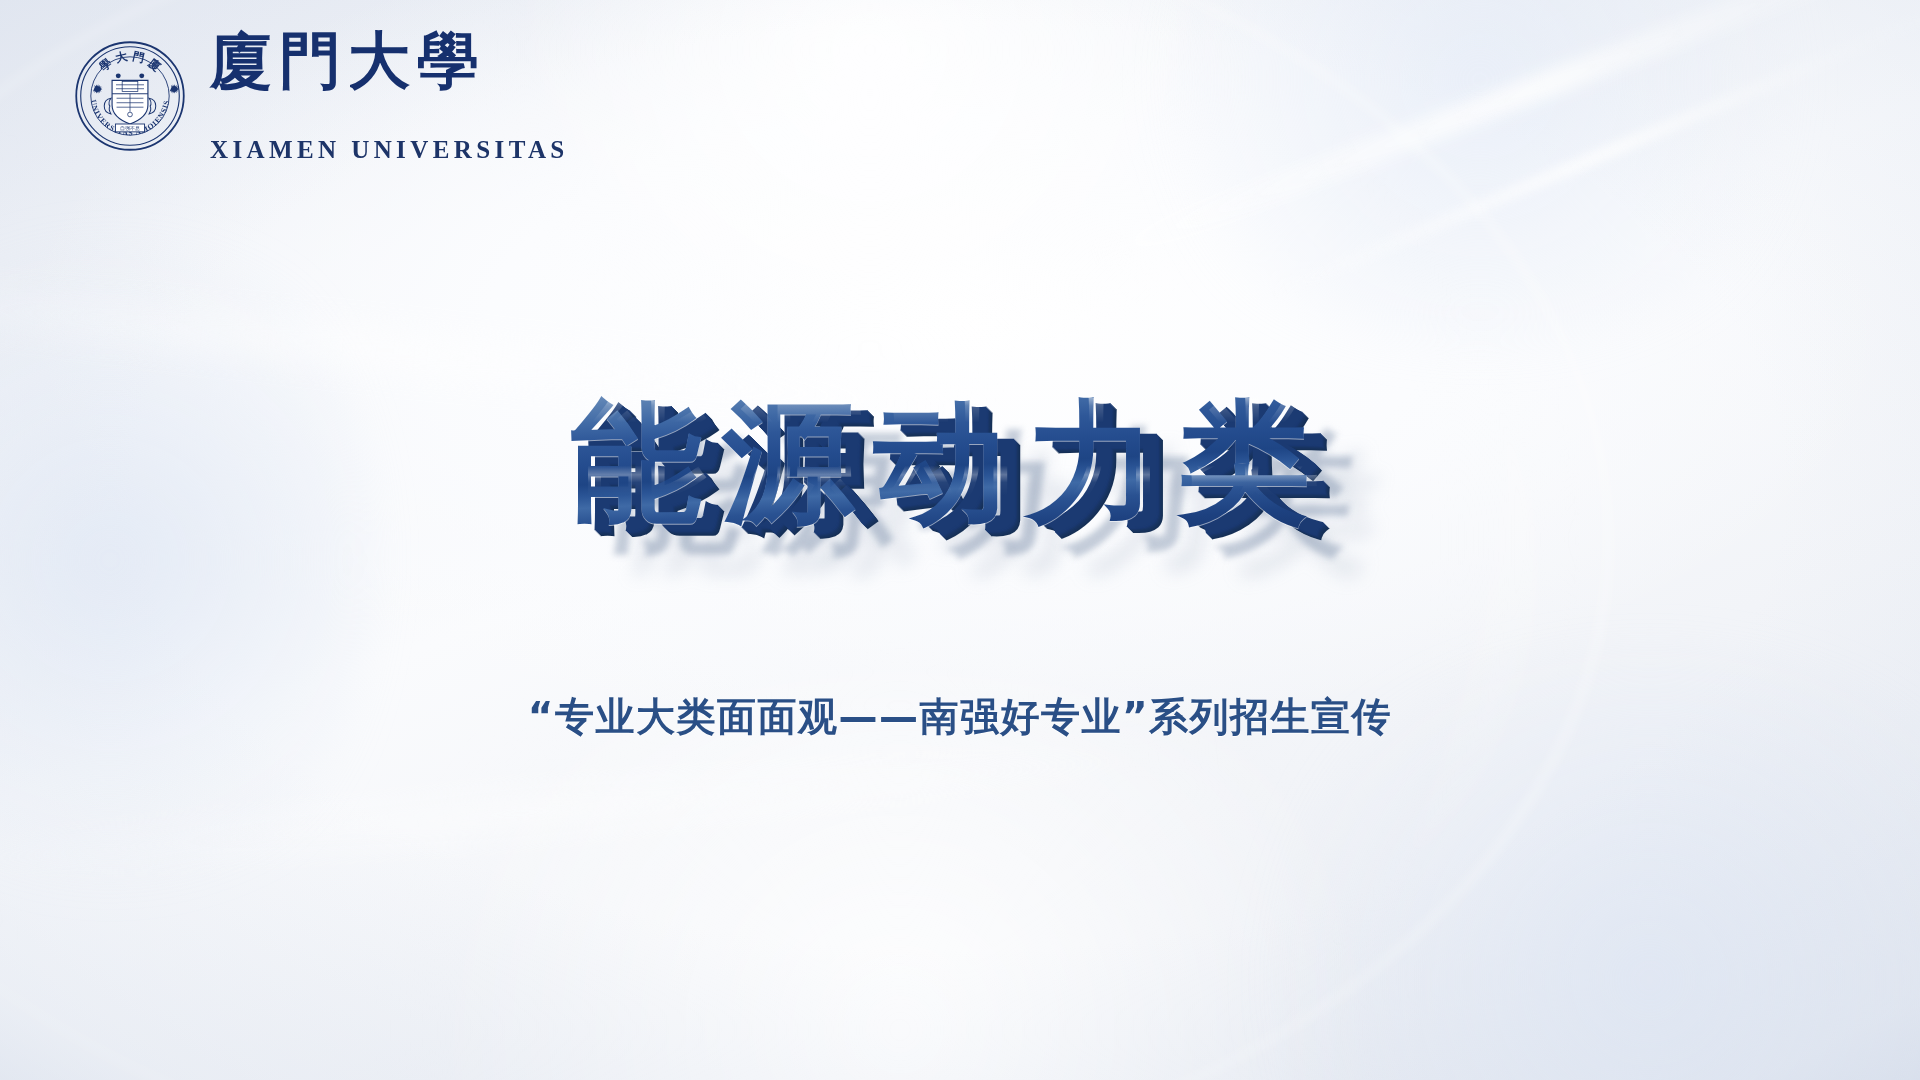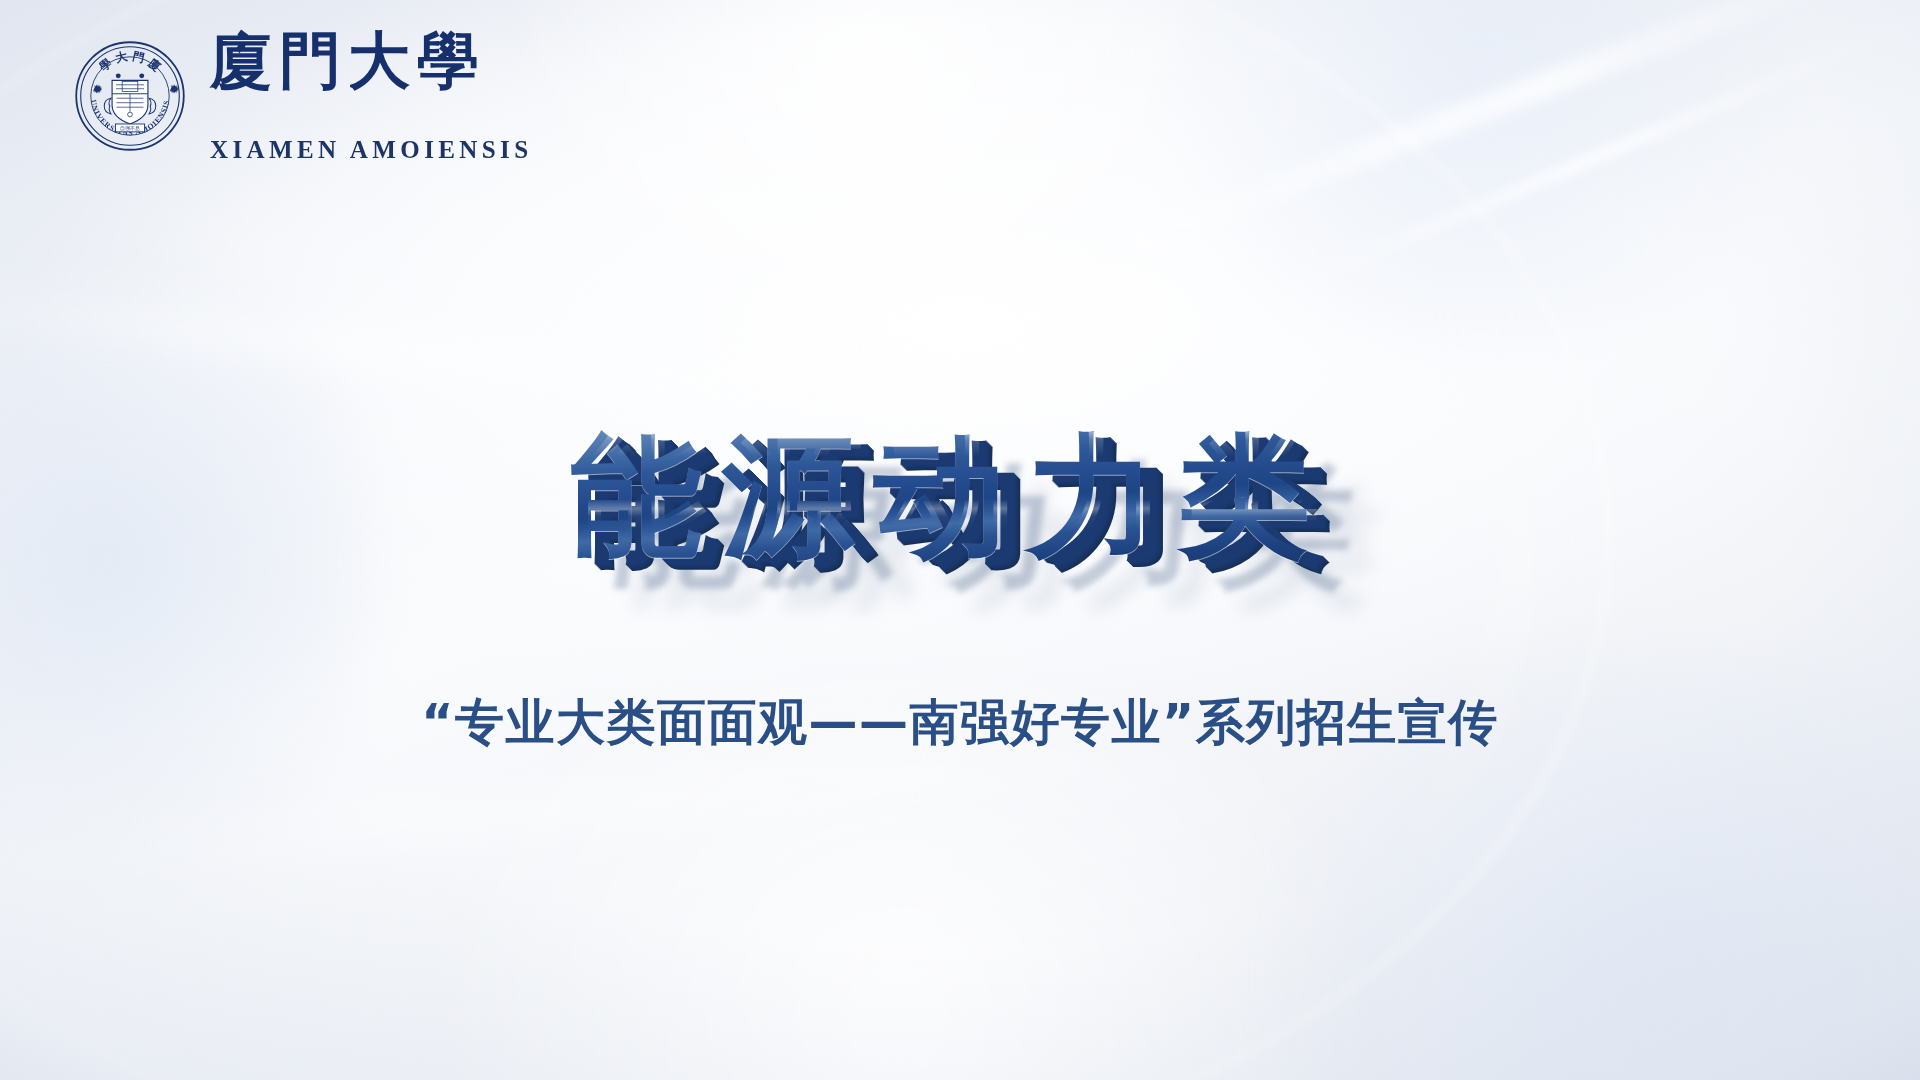--- a/index.html
+++ b/index.html
@@ -137,21 +137,21 @@
     font-family:"Liberation Serif","DejaVu Serif",serif;
     font-size:25px; font-weight:700;
     color:#1d3468;
     letter-spacing:4.4px;
     margin-top:9px;
     white-space:nowrap;
   }
 
   
   .title-wrap{
-    position:absolute; left:0; right:0; top:420px;
+    position:absolute; left:0; right:0; top:386px;
     text-align:center; z-index:9;
   }
   .title{
     position:relative;
     display:inline-block;
     font-family:"DejaVu Sans","Liberation Sans",sans-serif;
     font-size:132px;
     font-weight:900;
     letter-spacing:20px;
     line-height:1.16;
@@ -228,21 +228,21 @@
   }
 
   
   .subtitle-wrap{
     position:absolute; left:0; right:0; top:690px;
     text-align:center; z-index:9;
   }
   .subtitle{
     display:inline-block;
     font-family:"DejaVu Sans","Liberation Sans",sans-serif;
-    font-size:49px;
+    font-size:39px;
     font-weight:700;
     color:#2a4f86;
     letter-spacing:1.5px;
     white-space:nowrap;
     text-shadow:0 1px 1px rgba(255,255,255,0.85);
   }
 </style>
 </head>
 <body>
 
@@ -319,21 +319,21 @@
       </g>
 
       <g>
         <rect x="74" y="150" width="52" height="14" fill="#ffffff" stroke="#1b3570" stroke-width="1.6"></rect>
         <text x="100" y="161" text-anchor="middle" font-family="'DejaVu Serif',serif" font-size="9" fill="#1b3570">自强不息</text>
       </g>
     </svg>
 
     <div class="logo-text">
       <div class="logo-cn">廈門大學</div>
-      <div class="logo-en">XIAMEN AMOIENSIS</div>
+      <div class="logo-en">XIAMEN UNIVERSITAS</div>
     </div>
   </div>
 
   <div class="title-wrap">
     <div class="title">
       <span class="title-shadow2">能源动力类</span>
       <span class="title-shadow">能源动力类</span>
       <span class="title-extrude">能源动力类</span>
       <span class="title-face">能源动力类</span>
       <span class="title-gloss">能源动力类</span>

